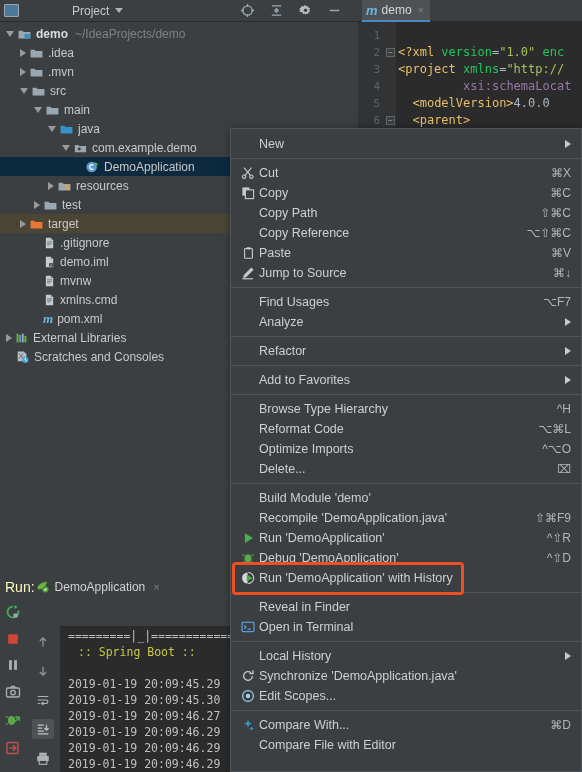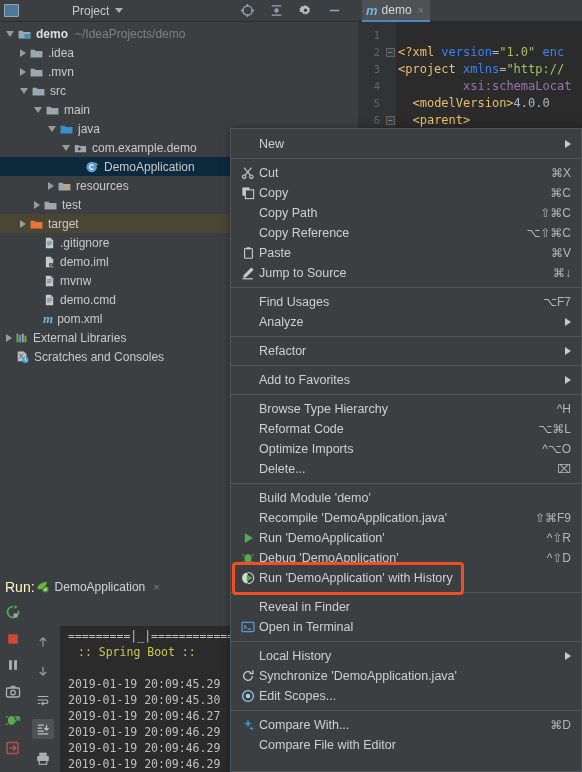--- a/index.html
+++ b/index.html
@@ -94,21 +94,21 @@
     position: absolute; left: 2px; width: 9px; height: 9px;
     border: 1px solid #5f6466; background: #3c3f41; color: #9b9b9b;
     font-size: 8px; line-height: 7px; text-align: center;
     font-family: "DejaVu Sans Mono", monospace;
   }
   .code {
     position: absolute; left: 40px; top: 5px; line-height: 17px;
     white-space: pre; color: #a9b7c6;
   }
   .tg { color: #e8bf6a; }
-  .at { color: #3b82f6; }
+  .at { color: #22c55e; }
   .st { color: #a5c261; }
   .txt { color: #a9b7c6; }
   .ns { color: #9876aa; }
 
   
   .run-header {
     position: absolute; left: 0; top: 573px; width: 358px; height: 27px;
     background: #3c3f41; display: flex; align-items: center; padding-left: 5px;
   }
   .run-label { font-size: 14px; color: #fef9c3; }
@@ -374,21 +374,21 @@
       <div class="trow">
         <span class="tw" style="width: 34px;"></span>
         <span class="arrow none"></span>
         <span class="ticon">
           <svg width="13" height="14" viewBox="0 0 16 16">
             <path d="M3.5 1.6h6l3 3v9.8h-9z" fill="#c3cbd1"></path>
             <path d="M9.5 1.6v3h3" fill="#8d979e"></path>
             <path d="M5 6.5h6M5 8.4h6M5 10.3h4" stroke="#6d7579" stroke-width="1"></path>
           </svg>
         </span>
-        <span class="tlabel">demo.cmd</span>
+        <span class="tlabel">xmlns.cmd</span>
       </div>
       <div class="trow">
         <span class="tw" style="width: 34px;"></span>
         <span class="arrow none"></span>
         <span class="ticon">
           <span style="color:#6fb5e0;font-style:italic;font-weight:bold;font-size:13px;font-family:'Liberation Serif',serif;">m</span>
         </span>
         <span class="tlabel">pom.xml</span>
       </div>
       <div class="trow">

